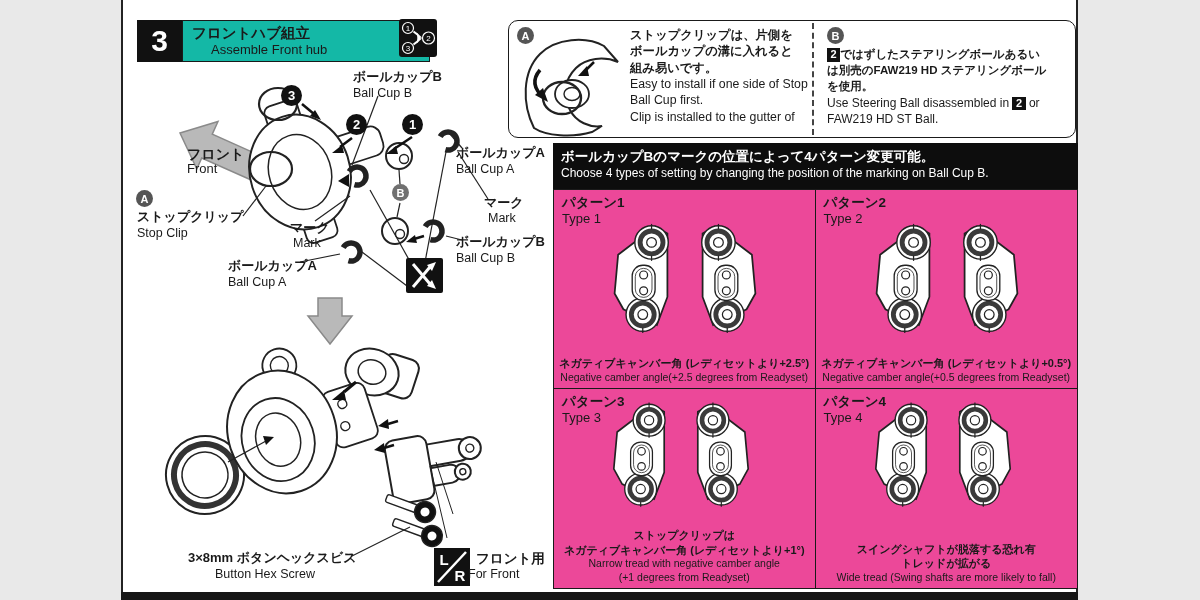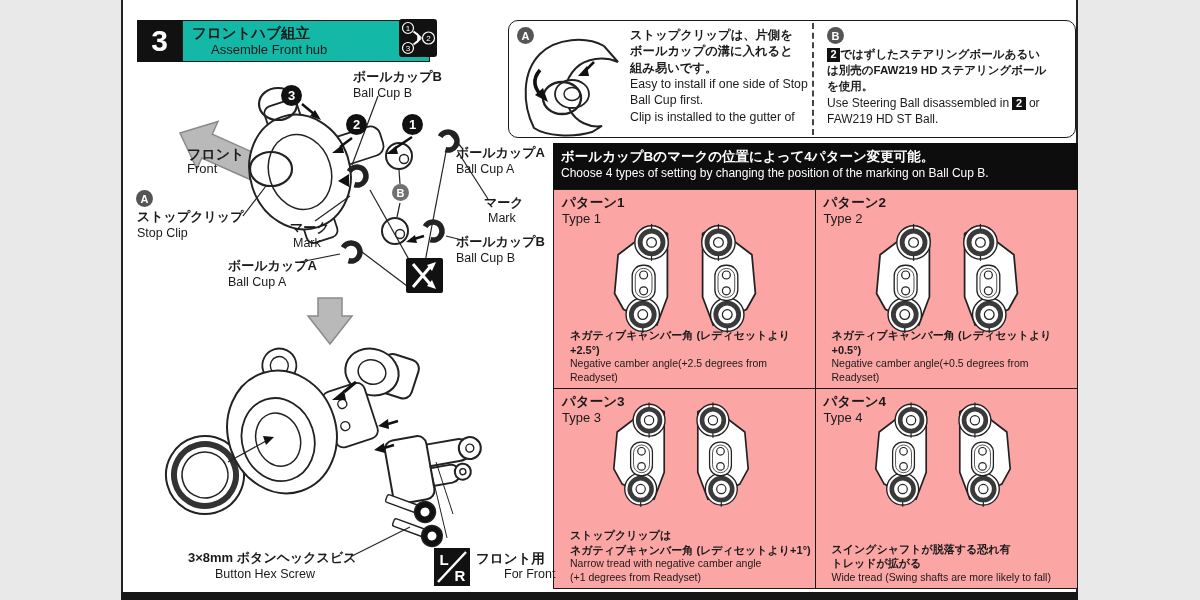--- a/index.html
+++ b/index.html
@@ -26,30 +26,30 @@
           display:flex;align-items:center;justify-content:center;}
   .jpbold{font-weight:bold;}
   .notetext{font-size:12.3px;line-height:1.33;}
   .refbox{background:#111;color:#fff;font-weight:bold;font-size:11px;padding:0 3.5px;display:inline-block;line-height:1.25;}
   
   #banner{left:553px;top:143px;width:525px;height:46px;background:#0d0d0d;color:#fff;box-sizing:border-box;
           padding:5px 8px 0 8px;}
   #banner .jp{font-size:13.5px;font-weight:bold;line-height:1.35;}
   #banner .en{font-size:12px;line-height:1.3;}
   #pgrid{left:553px;top:189px;width:525px;height:400px;border:1.5px solid #1a1a1a;box-sizing:border-box;
-         display:grid;grid-template-columns:1fr 1fr;grid-template-rows:1fr 1fr;background:#fca5a5;}
+         display:grid;grid-template-columns:1fr 1fr;grid-template-rows:1fr 1fr;background:#ec4899;}
   .pcell{position:relative;box-sizing:border-box;}
   .pcell.c0{border-right:1.5px solid #1a1a1a;border-bottom:1.5px solid #1a1a1a;}
   .pcell.c1{border-bottom:1.5px solid #1a1a1a;}
   .pcell.c2{border-right:1.5px solid #1a1a1a;}
   .phead{position:absolute;left:8px;top:5px;}
   .phead .jp{font-size:13.5px;font-weight:bold;line-height:1.2;}
   .phead .en{font-size:13px;line-height:1.2;}
   .arms{position:absolute;}
-  .pcap{position:absolute;left:16px;right:0;bottom:4px;text-align:left;}
+  .pcap{position:absolute;left:0;right:0;bottom:4px;text-align:center;}
   .pcap .jp{font-size:11px;font-weight:bold;line-height:1.32;}
   .pcap .en{font-size:10.5px;line-height:1.28;}
   
   .lab-jp{font-size:13px;font-weight:bold;line-height:1.15;white-space:nowrap;}
   .lab-en{font-size:12.5px;line-height:1.15;white-space:nowrap;}
   
   .lricon{left:434px;top:548px;width:36px;height:38px;background:#111;position:absolute;}
   .lricon svg{display:block;}
   #bottombar{left:121px;top:592px;width:957px;height:8px;background:#161616;}
   svg{overflow:visible;}
@@ -355,16 +355,16 @@
   <div class="abs lab-en" style="left:185px;top:567px;width:160px;text-align:center;">Button Hex Screw</div>
 
   <div class="lricon">
     <svg width="36" height="38" viewBox="0 0 36 38">
       <line x1="4" y1="34" x2="32" y2="4" stroke="#fff" stroke-width="2.5"></line>
       <text x="10" y="17" font-size="15" font-weight="bold" fill="#fff" text-anchor="middle">L</text>
       <text x="26" y="33" font-size="15" font-weight="bold" fill="#fff" text-anchor="middle">R</text>
     </svg>
   </div>
   <div class="abs lab-jp" style="left:476px;top:551px;font-size:13.5px;">フロント用</div>
-  <div class="abs lab-en" style="left:504px;top:567px;text-align:right;">For Front</div>
+  <div class="abs lab-en" style="left:468px;top:567px;text-align:right;">For Front</div>
 
   <div class="abs" id="bottombar"></div>
 </div>
 
 </body></html>

